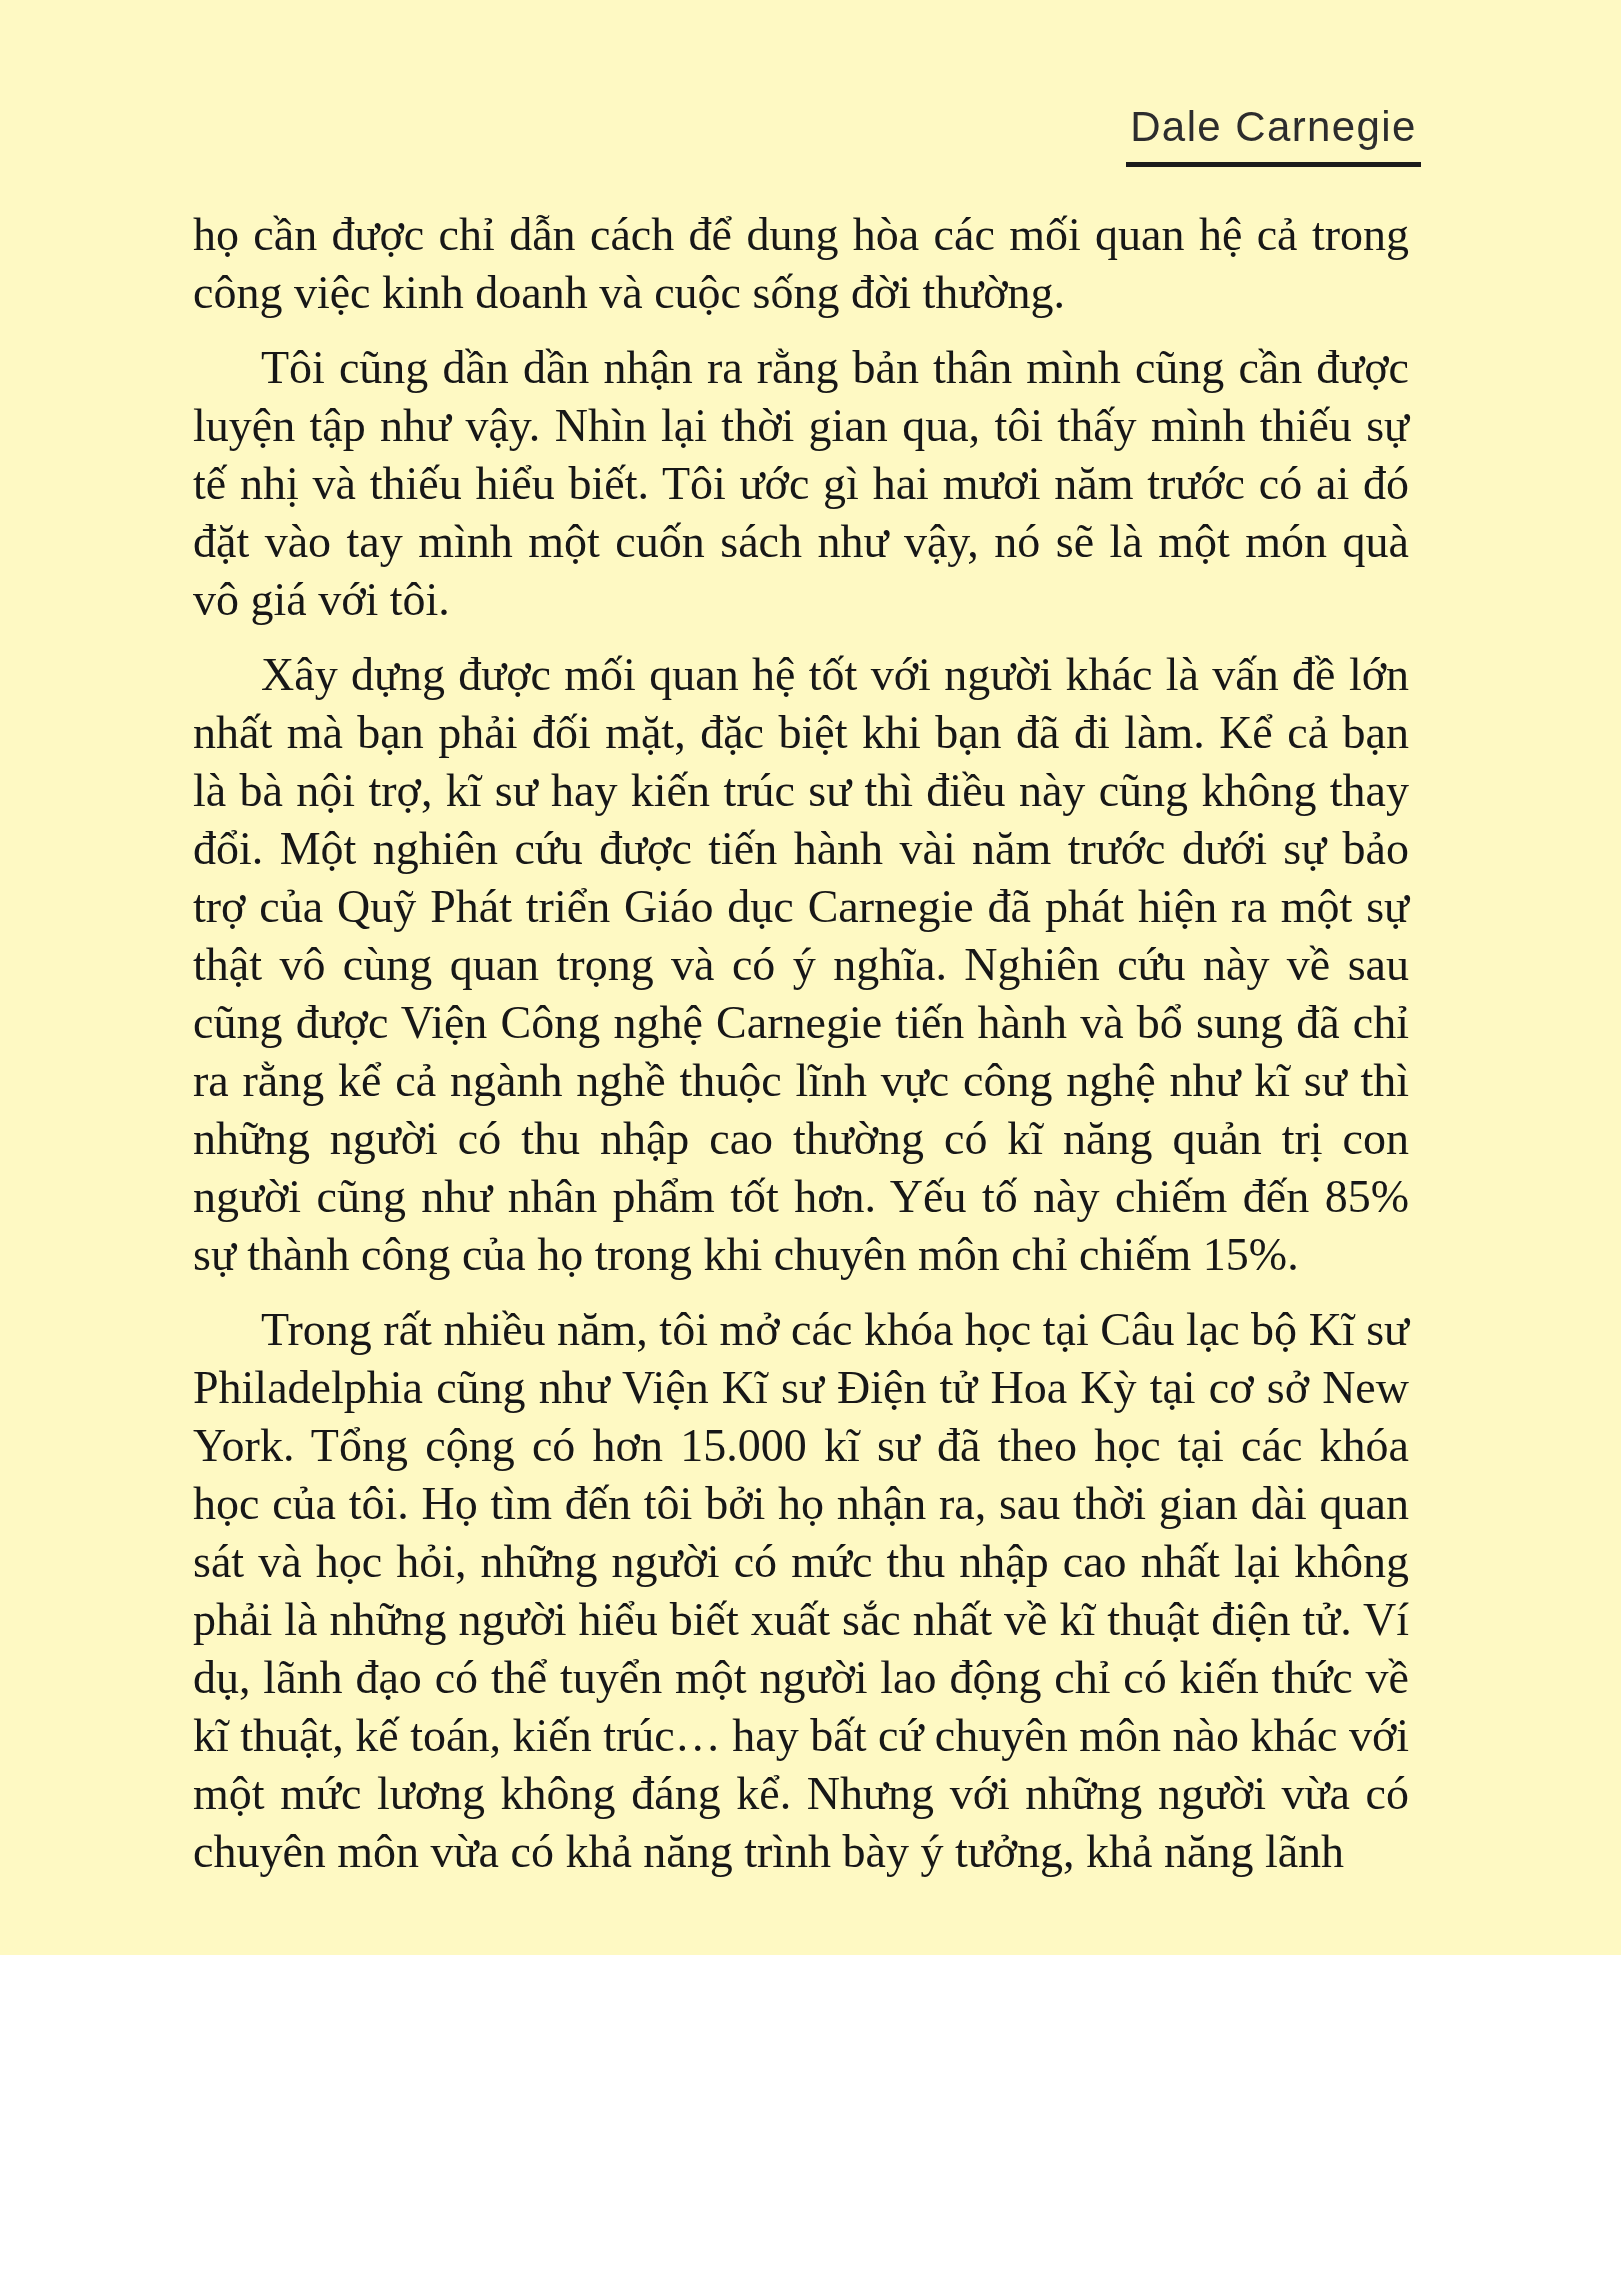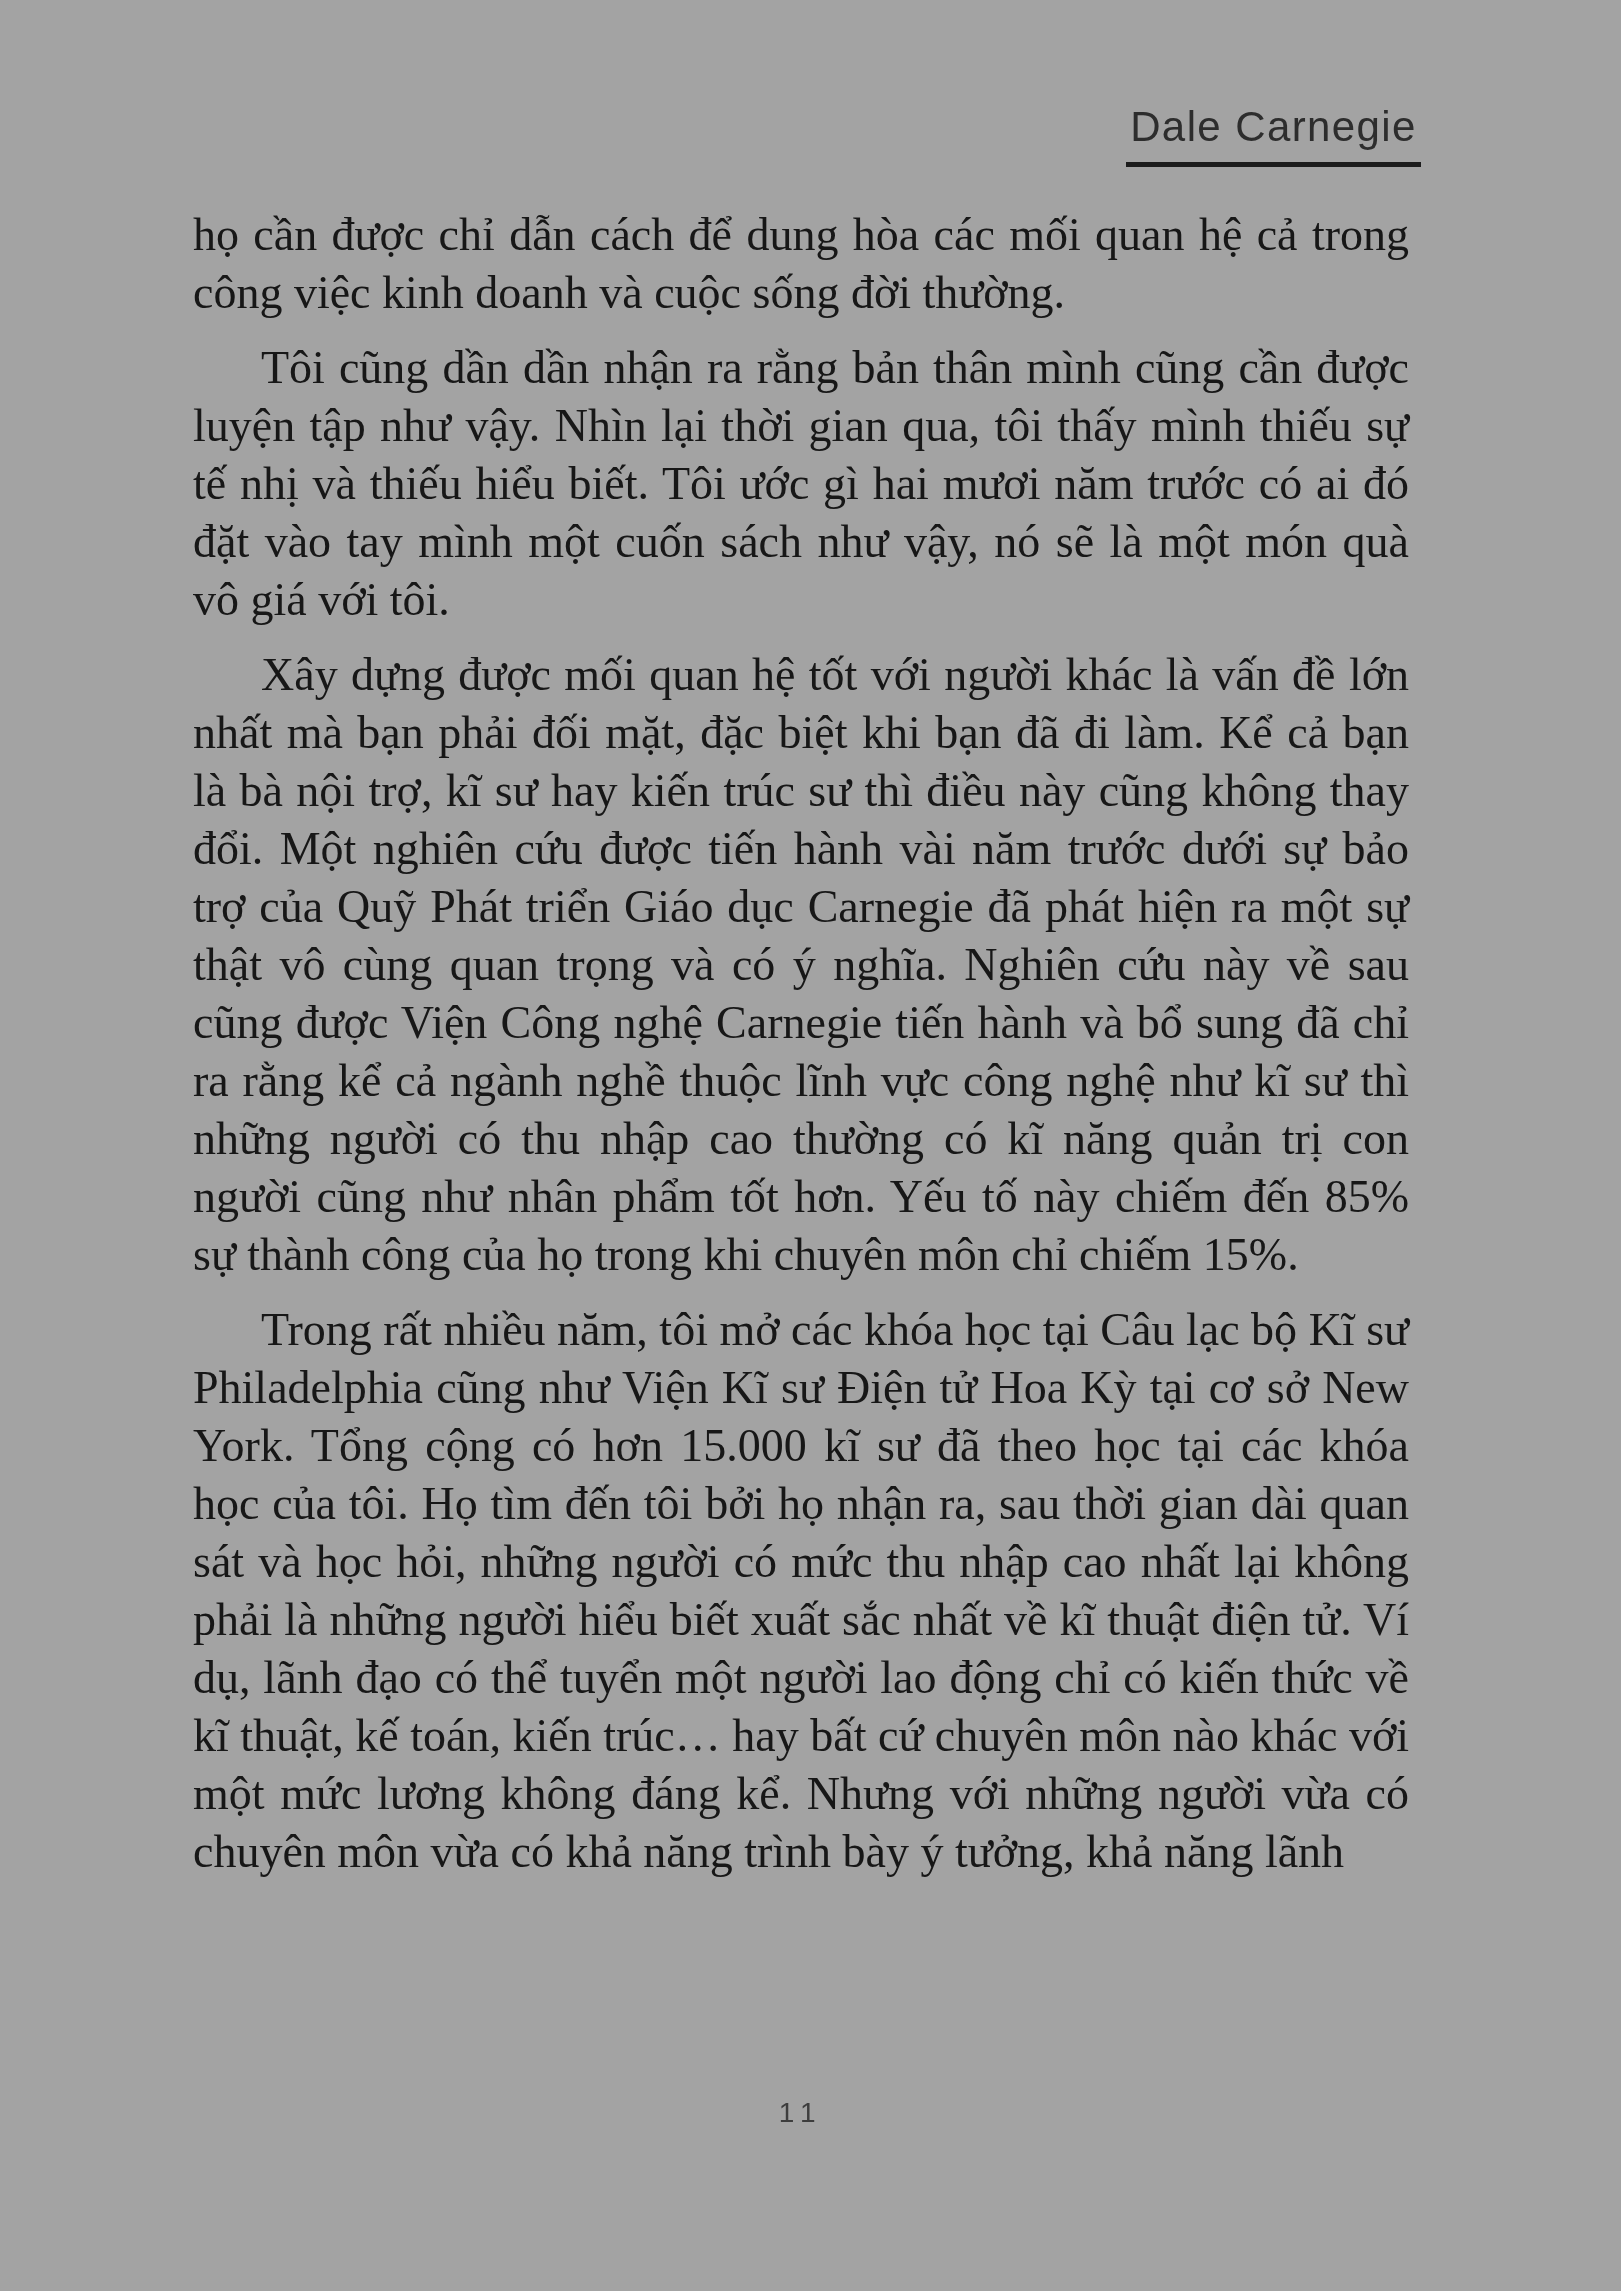--- a/index.html
+++ b/index.html
@@ -3,22 +3,22 @@
 <meta charset="utf-8">
 <style>
   html, body {
     margin: 0;
     padding: 0;
     background: #ffffff;
   }
   .page {
     position: relative;
     width: 1621px;
-    height: 2291px;
-    background: #a3a3a3;
+    height: 1955px;
+    background: #fef9c3;
     overflow: hidden;
     font-family: "Liberation Serif", "DejaVu Serif", serif;
     color: #171717;
     text-decoration: underline;
   }
 
   
   .page-header {
     position: absolute;
     top: 104px;

